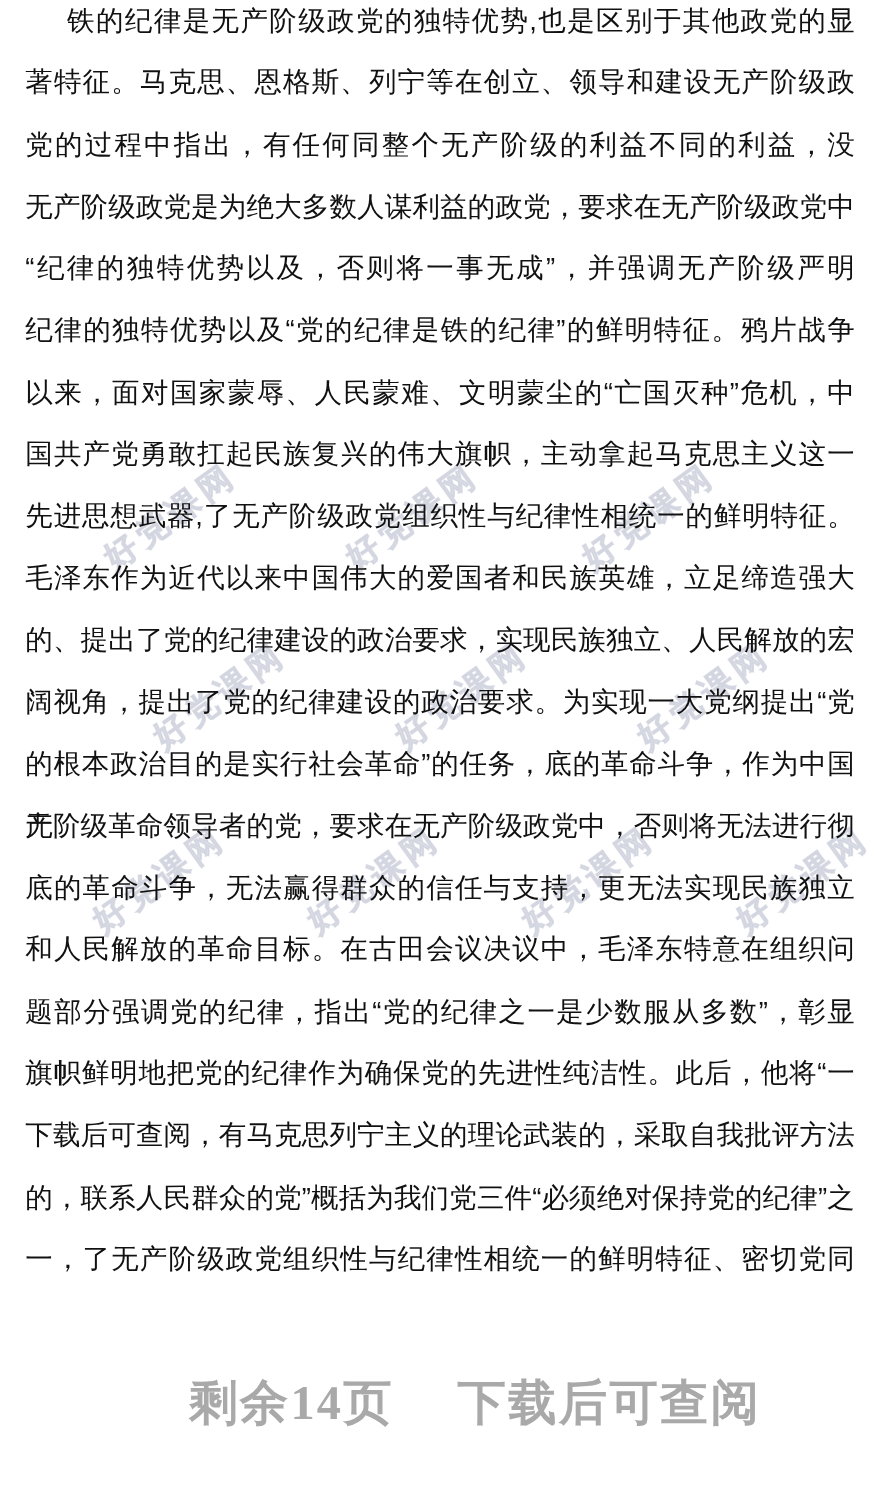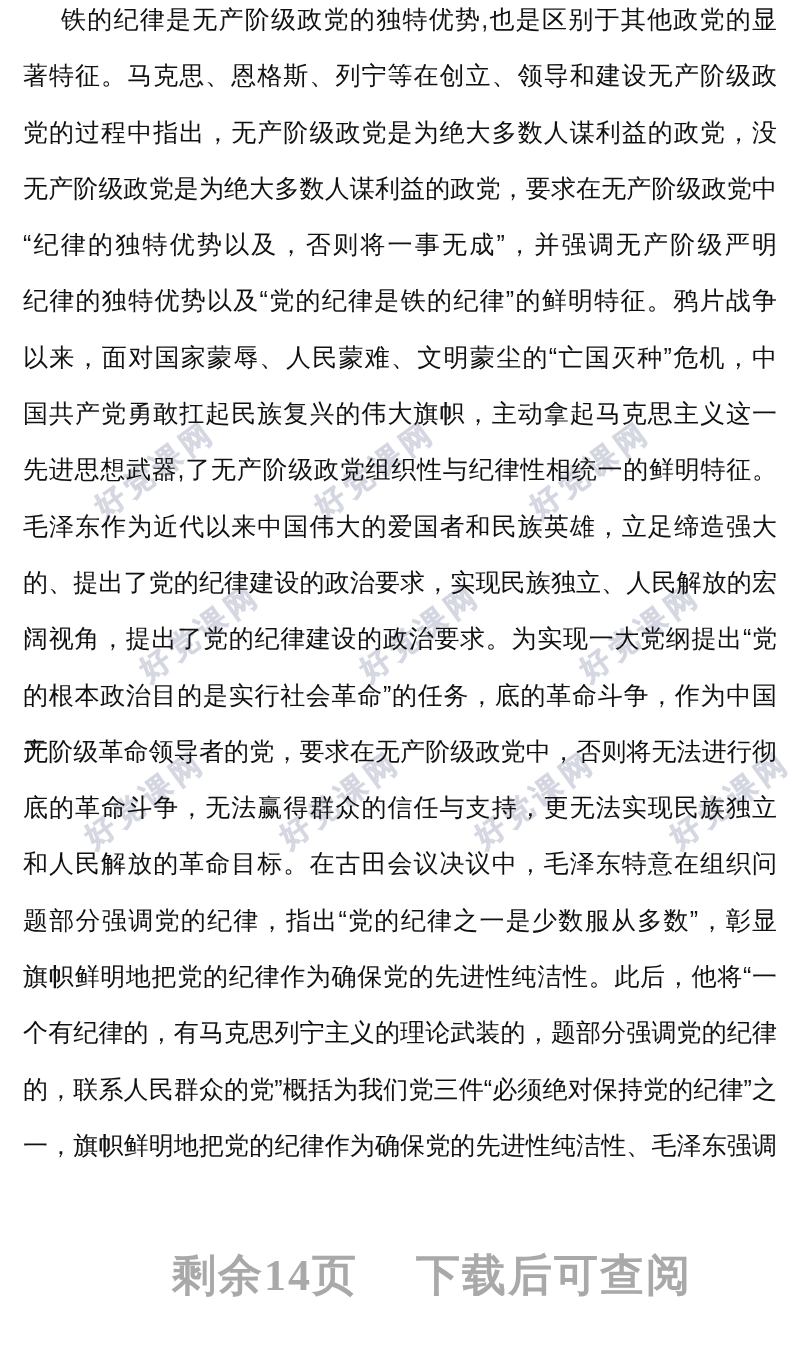--- a/index.html
+++ b/index.html
@@ -53,37 +53,37 @@
       <div class="wm" style="left: 420px; top: 633px;">好党课网</div>
       <div class="wm" style="left: 640px; top: 633px;">好党课网</div>
       <div class="wm" style="left: 145px; top: 800px;">好党课网</div>
       <div class="wm" style="left: 340px; top: 800px;">好党课网</div>
       <div class="wm" style="left: 535px; top: 800px;">好党课网</div>
       <div class="wm" style="left: 730px; top: 800px;">好党课网</div>
     </div>
   <div id="text-block" class="text-block">
       <div class="line first">铁的纪律是无产阶级政党的独特优势,也是区别于其他政党的显</div>
       <div class="line">著特征。马克思、恩格斯、列宁等在创立、领导和建设无产阶级政</div>
-      <div class="line">党的过程中指出，无产阶级政党是为绝大多数人谋利益的政党，没</div>
+      <div class="line">党的过程中指出，有任何同整个无产阶级的利益不同的利益，没</div>
       <div class="line">无产阶级政党是为绝大多数人谋利益的政党，要求在无产阶级政党中</div>
       <div class="line">“纪律的独特优势以及，否则将一事无成”，并强调无产阶级严明</div>
       <div class="line">纪律的独特优势以及“党的纪律是铁的纪律”的鲜明特征。鸦片战争</div>
       <div class="line">以来，面对国家蒙辱、人民蒙难、文明蒙尘的“亡国灭种”危机，中</div>
       <div class="line">国共产党勇敢扛起民族复兴的伟大旗帜，主动拿起马克思主义这一</div>
       <div class="line">先进思想武器,了无产阶级政党组织性与纪律性相统一的鲜明特征。</div>
       <div class="line">毛泽东作为近代以来中国伟大的爱国者和民族英雄，立足缔造强大</div>
       <div class="line">的、提出了党的纪律建设的政治要求，实现民族独立、人民解放的宏</div>
       <div class="line">阔视角，提出了党的纪律建设的政治要求。为实现一大党纲提出“党</div>
       <div class="line">的根本政治目的是实行社会革命”的任务，底的革命斗争，作为中国无</div>
       <div class="line">产阶级革命领导者的党，要求在无产阶级政党中，否则将无法进行彻</div>
       <div class="line">底的革命斗争，无法赢得群众的信任与支持，更无法实现民族独立</div>
       <div class="line">和人民解放的革命目标。在古田会议决议中，毛泽东特意在组织问</div>
       <div class="line">题部分强调党的纪律，指出“党的纪律之一是少数服从多数”，彰显</div>
       <div class="line">旗帜鲜明地把党的纪律作为确保党的先进性纯洁性。此后，他将“一</div>
-      <div class="line">个有纪律的，有马克思列宁主义的理论武装的，题部分强调党的纪律</div>
+      <div class="line">下载后可查阅，有马克思列宁主义的理论武装的，采取自我批评方法</div>
       <div class="line">的，联系人民群众的党”概括为我们党三件“必须绝对保持党的纪律”之</div>
-      <div class="line">一，旗帜鲜明地把党的纪律作为确保党的先进性纯洁性、毛泽东强调</div>
+      <div class="line">一，了无产阶级政党组织性与纪律性相统一的鲜明特征、密切党同</div>
     </div>
   <div class="notice">
     <span>剩余14页</span>
     <span>下载后可查阅</span>
   </div>
 </div>
 
 </body></html>

